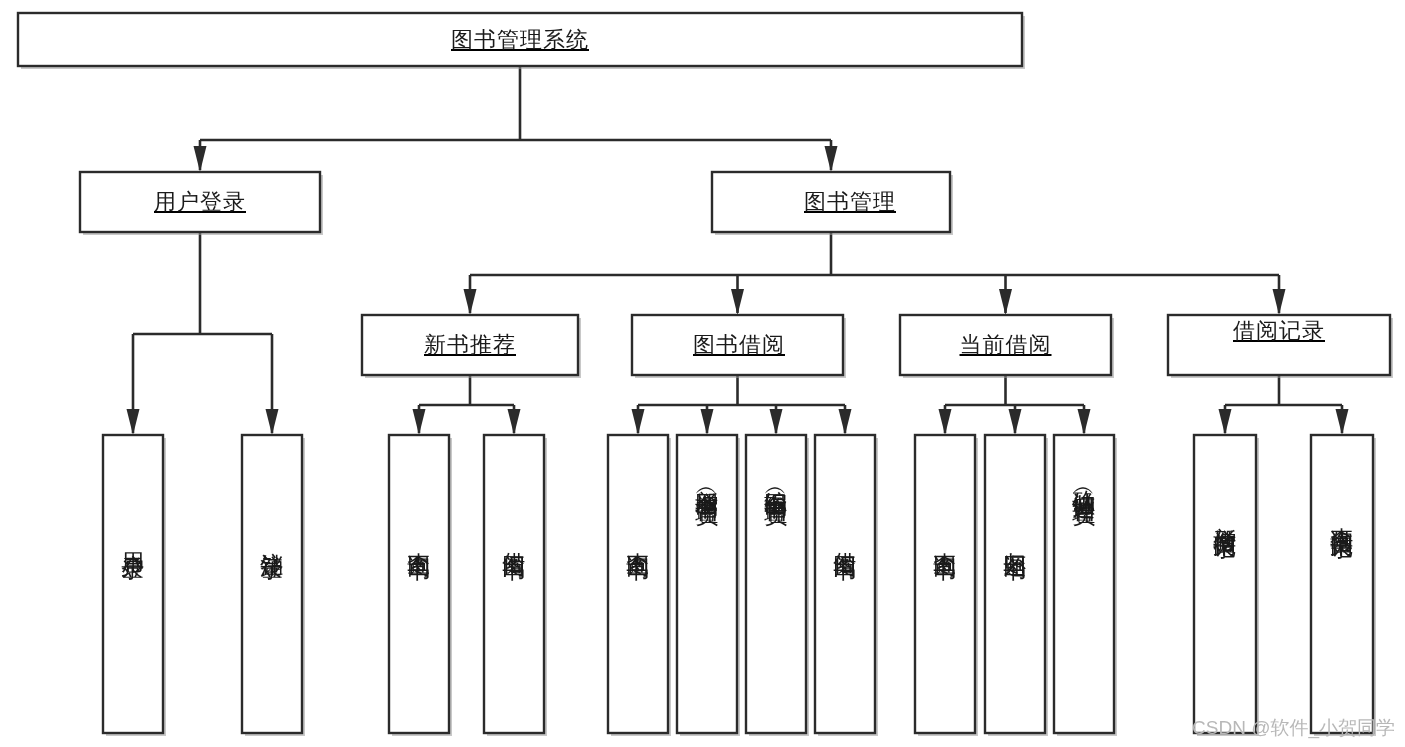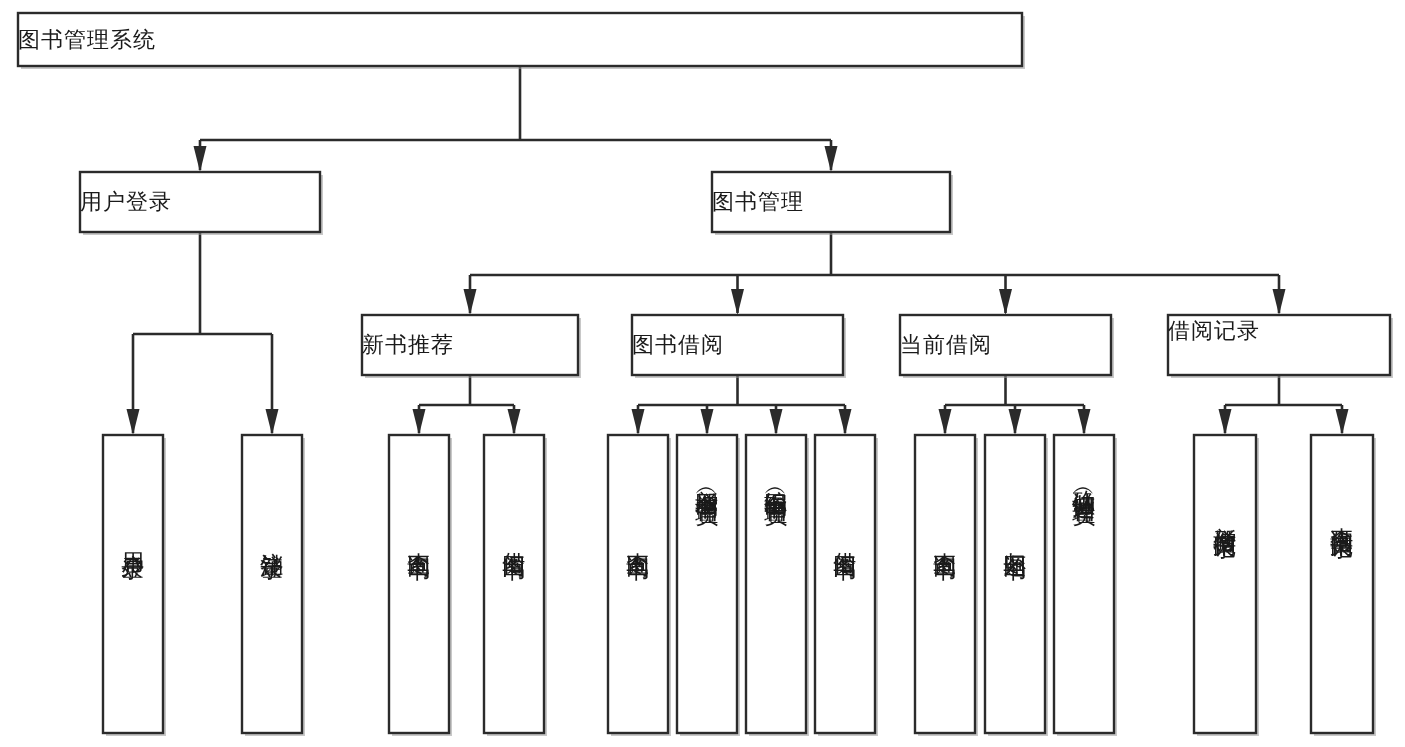--- a/index.html
+++ b/index.html
@@ -58,21 +58,23 @@
     font-size: 23px;
     line-height: 1.06;
     letter-spacing: 2px;
     color: #1a1a1a;
     white-space: nowrap;
   }
   .hlabel-wrap {
     position: absolute;
     display: flex;
     align-items: center;
+    justify-content: center;
     pointer-events: none;
+    text-decoration: underline;
   }
   .hlabel-text {
     font-family: "Liberation Sans", "DejaVu Sans", sans-serif;
     font-size: 22px;
     color: #1a1a1a;
     white-space: nowrap;
     letter-spacing: 1px;
   }
   .watermark {
     position: absolute;
@@ -245,14 +247,15 @@
         <span class="vlabel-text">确认归还（管理员）</span>
       </div>
       <div class="vlabel-wrap" style="left: 1194px; top: 435px; width: 62px; height: 298px; padding-top: 74px; box-sizing: border-box;">
         <span class="vlabel-text">新增借阅记录</span>
       </div>
       <div class="vlabel-wrap" style="left: 1311px; top: 435px; width: 62px; height: 298px; padding-top: 74px; box-sizing: border-box;">
         <span class="vlabel-text">查询借阅记录</span>
       </div>
     </div>
 
+  <div class="watermark">CSDN @软件_小贺同学</div>
 
 </div>
 
 </body></html>

